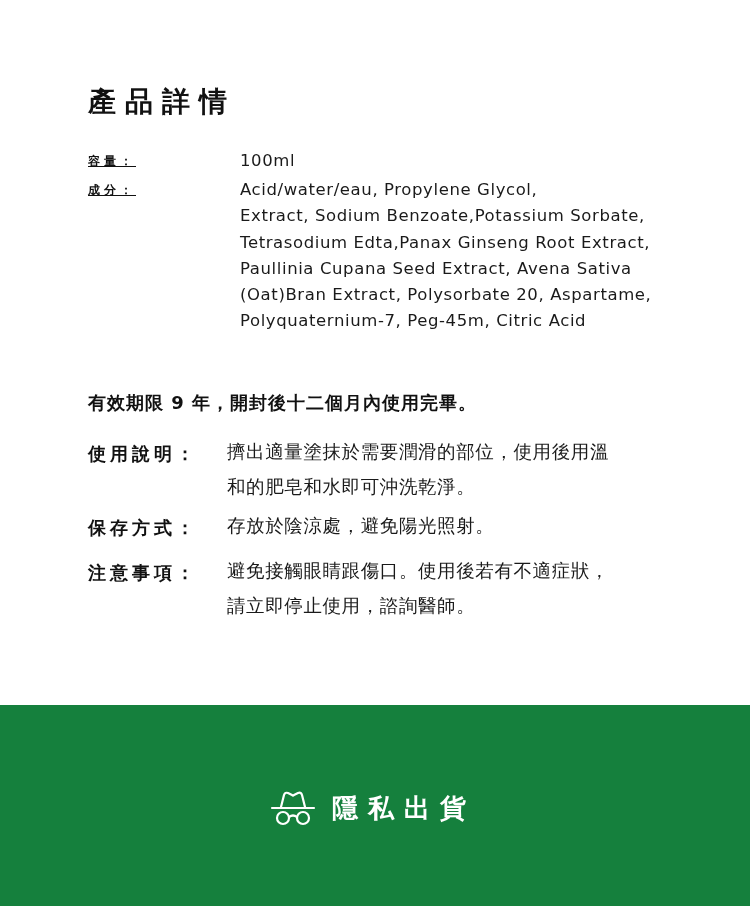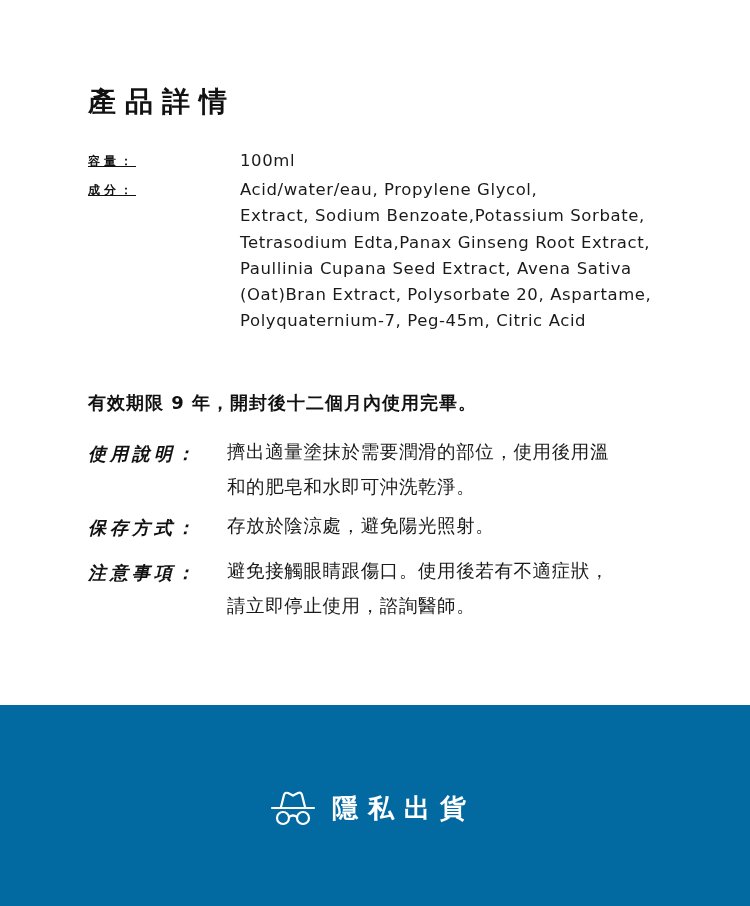--- a/index.html
+++ b/index.html
@@ -78,42 +78,41 @@
     }
     .info-label {
       position: absolute;
       left: 0;
       top: 0;
       font-size: 18px;
       font-weight: bold;
       letter-spacing: 4px;
       line-height: 35px;
       white-space: nowrap;
-      font-style: italic;
     }
     .info-value {
       position: absolute;
       left: 139px;
       top: 0;
       width: 440px;
       font-size: 18.5px;
       line-height: 35px;
       letter-spacing: 0.6px;
       color: #1a1a1a;
       font-family: Liberation Mono, monospace;
     }
     .info-value .ln { display: block; white-space: nowrap; }
 
     .banner {
       position: absolute;
       left: 0;
       top: 705px;
       width: 750px;
       height: 201px;
-      background: #0369a1;
+      background: #15803d;
     }
     .banner-inner {
       position: absolute;
       left: 268px;
       top: 83px;
       height: 40px;
       display: flex;
       align-items: center;
     }
     .spy-icon {

